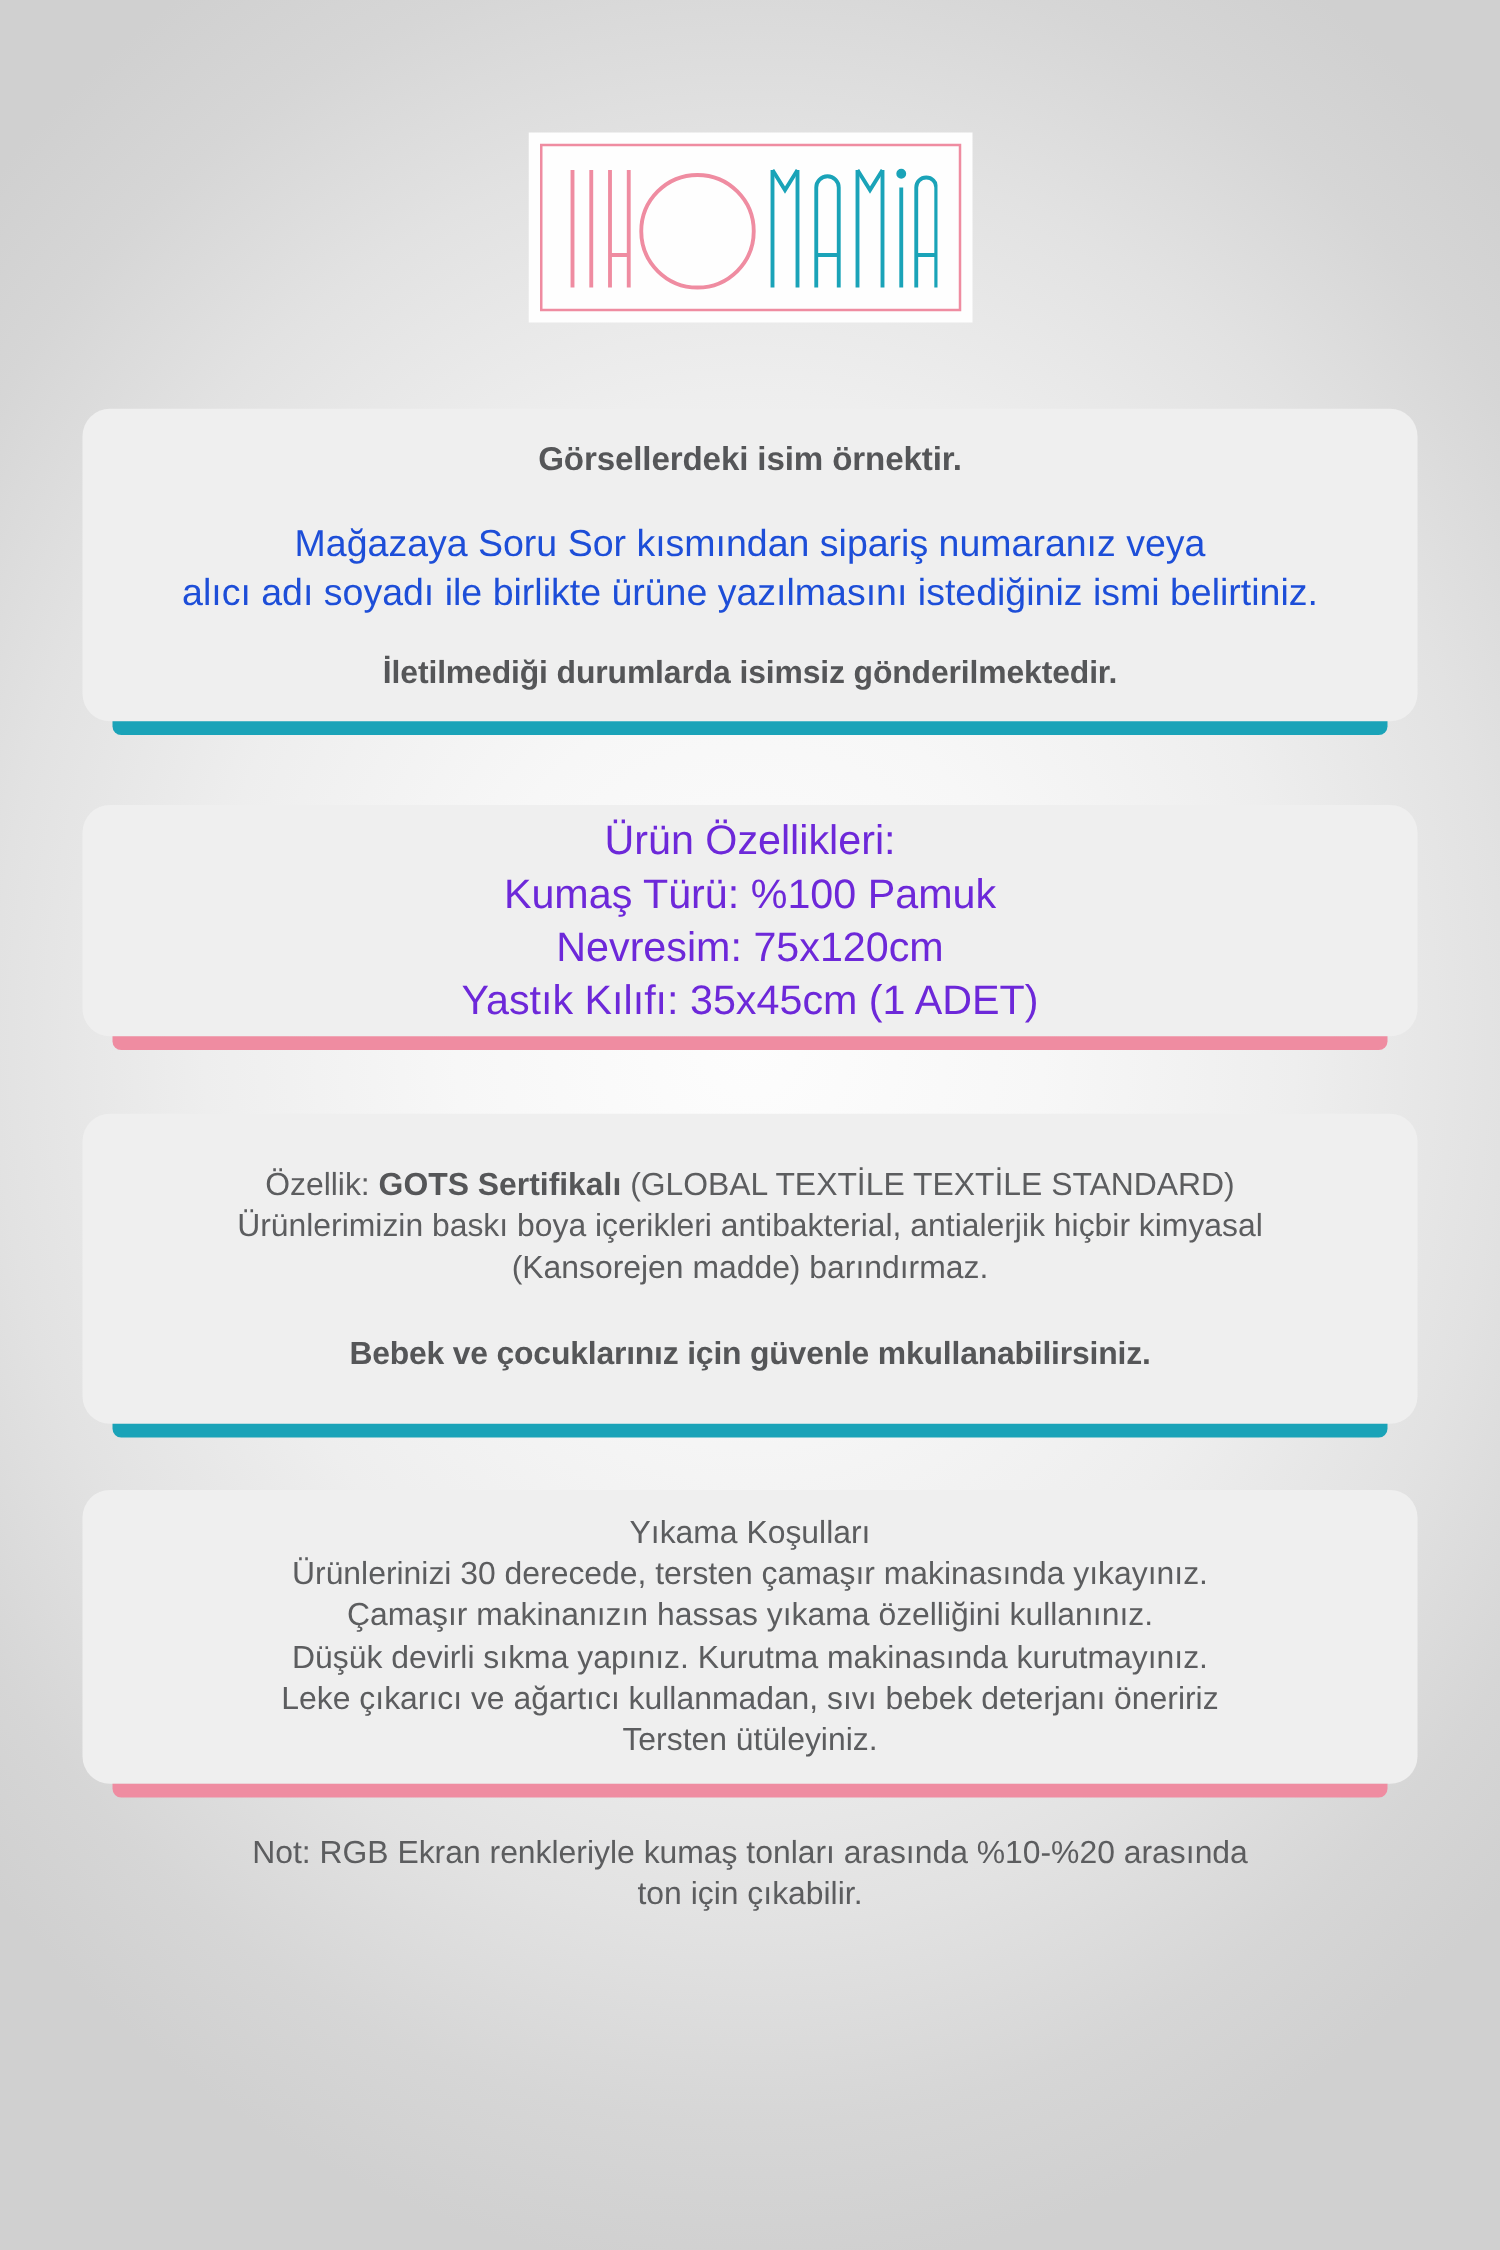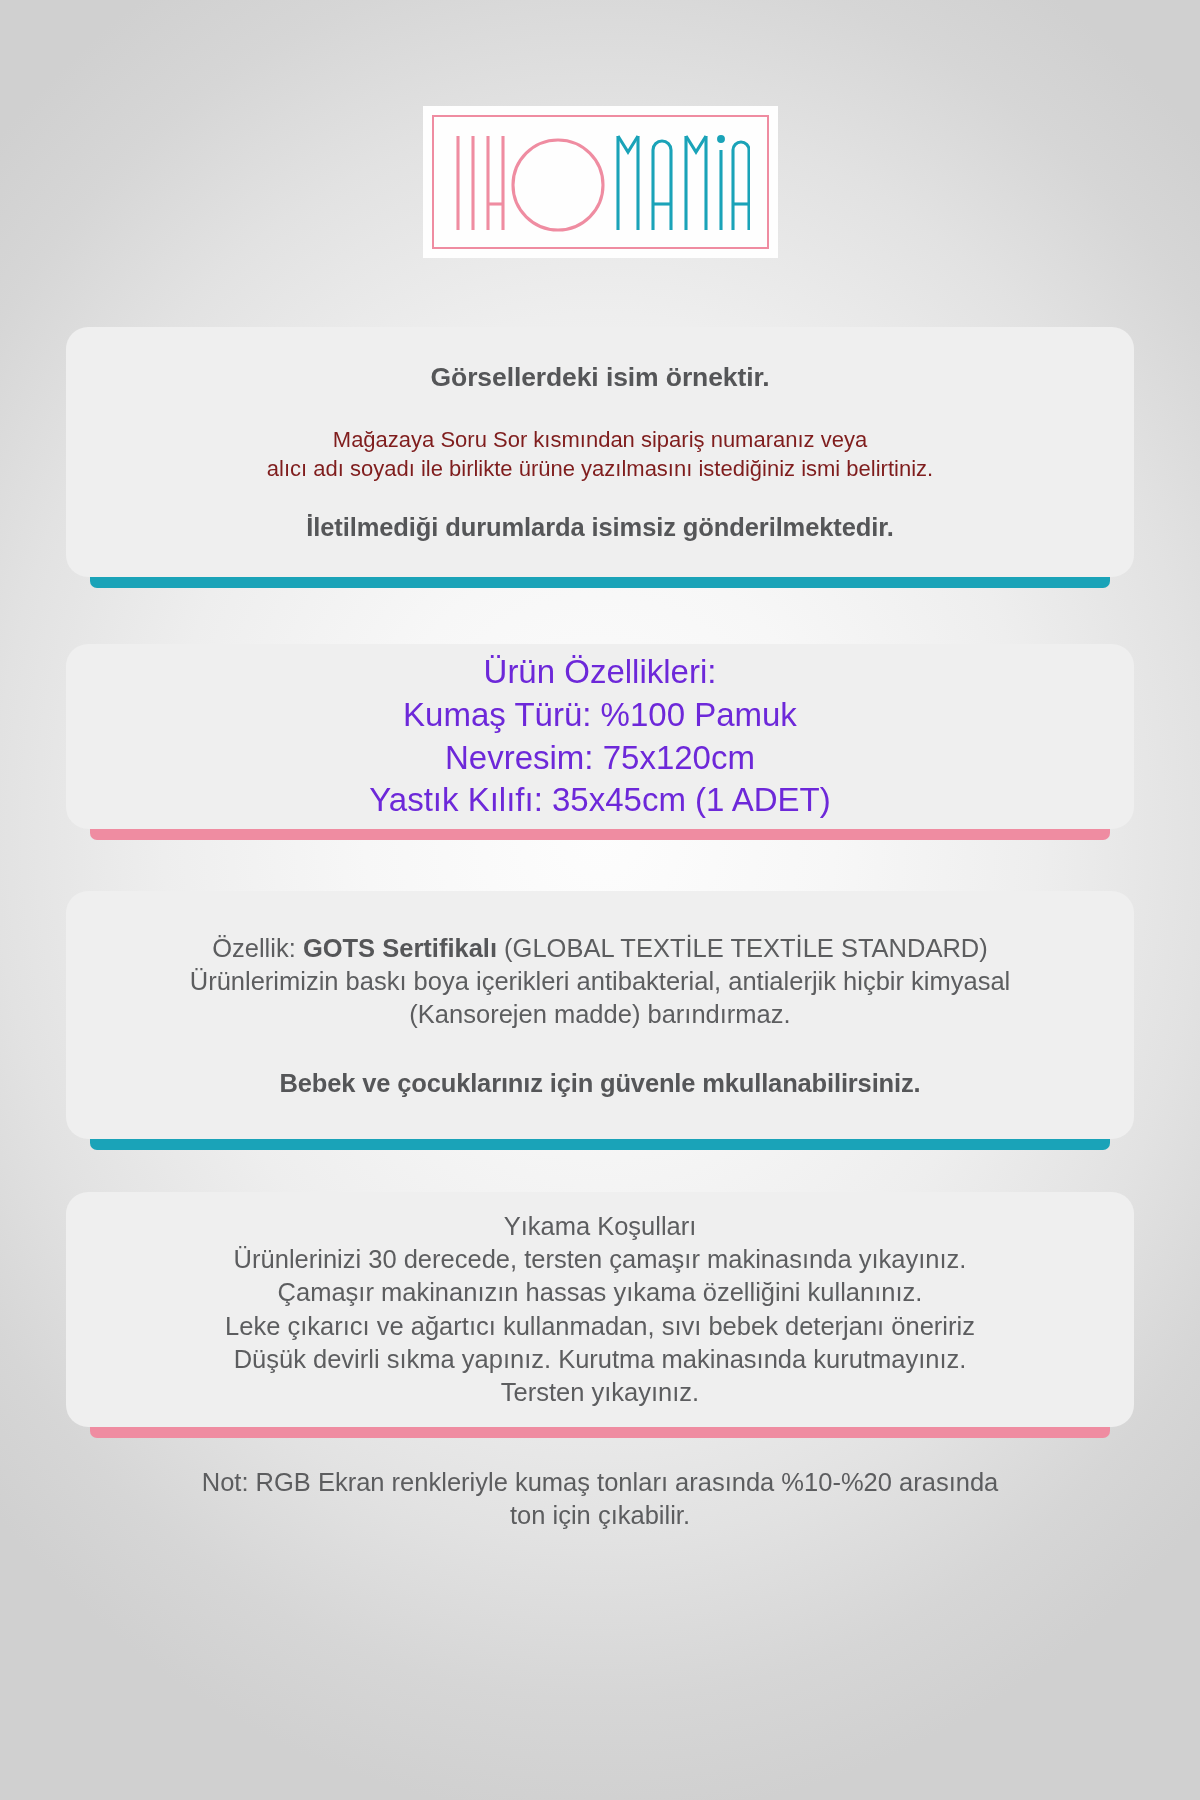--- a/index.html
+++ b/index.html
@@ -68,21 +68,21 @@
   }
   .bar-teal { background:#1aa3b8; }
   .bar-pink { background:#ef8ca1; }
 
   .line { line-height:1.30; }
   .bold { font-weight:bold; color:#555658; }
 
   
   #card1 { top:327px; height:250px; padding:0 60px; }
   #card1 .title { font-size:26.5px; font-weight:bold; color:#555658; margin-bottom:33px; letter-spacing:-0.1px; }
-  #card1 .body  { font-size:22px; color:#7f1d1d; line-height:1.35; }
+  #card1 .body  { font-size:30px; color:#1d4ed8; line-height:1.35; }
   #card1 .foot  { font-size:25.5px; font-weight:bold; color:#555658; margin-top:30px; letter-spacing:-0.1px; }
   #bar1 { top:577px; }
 
   
   #card2 { top:644px; height:185px; padding:0 60px; }
   #card2 .body { font-size:33px; color:#6d28d9; line-height:1.72; }
   #bar2 { top:829px; }
 
   
   #card3 { top:891px; height:248px; padding:0 44px; }
@@ -181,23 +181,23 @@
     </div>
     <div class="foot">Bebek ve çocuklarınız için güvenle mkullanabilirsiniz.</div>
   </div>
   <div class="card-bar bar-teal" id="bar3"></div>
 
   <div class="card" id="card4">
     <div class="body">
       <div class="line">Yıkama Koşulları</div>
       <div class="line">Ürünlerinizi 30 derecede, tersten çamaşır makinasında yıkayınız.</div>
       <div class="line">Çamaşır makinanızın hassas yıkama özelliğini kullanınız.</div>
+      <div class="line">Düşük devirli sıkma yapınız. Kurutma makinasında kurutmayınız.</div>
       <div class="line">Leke çıkarıcı ve ağartıcı kullanmadan, sıvı bebek deterjanı öneririz</div>
-      <div class="line">Düşük devirli sıkma yapınız. Kurutma makinasında kurutmayınız.</div>
-      <div class="line">Tersten yıkayınız.</div>
+      <div class="line">Tersten ütüleyiniz.</div>
     </div>
   </div>
   <div class="card-bar bar-pink" id="bar4"></div>
 
   <div class="footer">
     <div class="line">Not: RGB Ekran renkleriyle kumaş tonları arasında %10-%20 arasında</div>
     <div class="line">ton için çıkabilir.</div>
   </div>
 
 </div>

